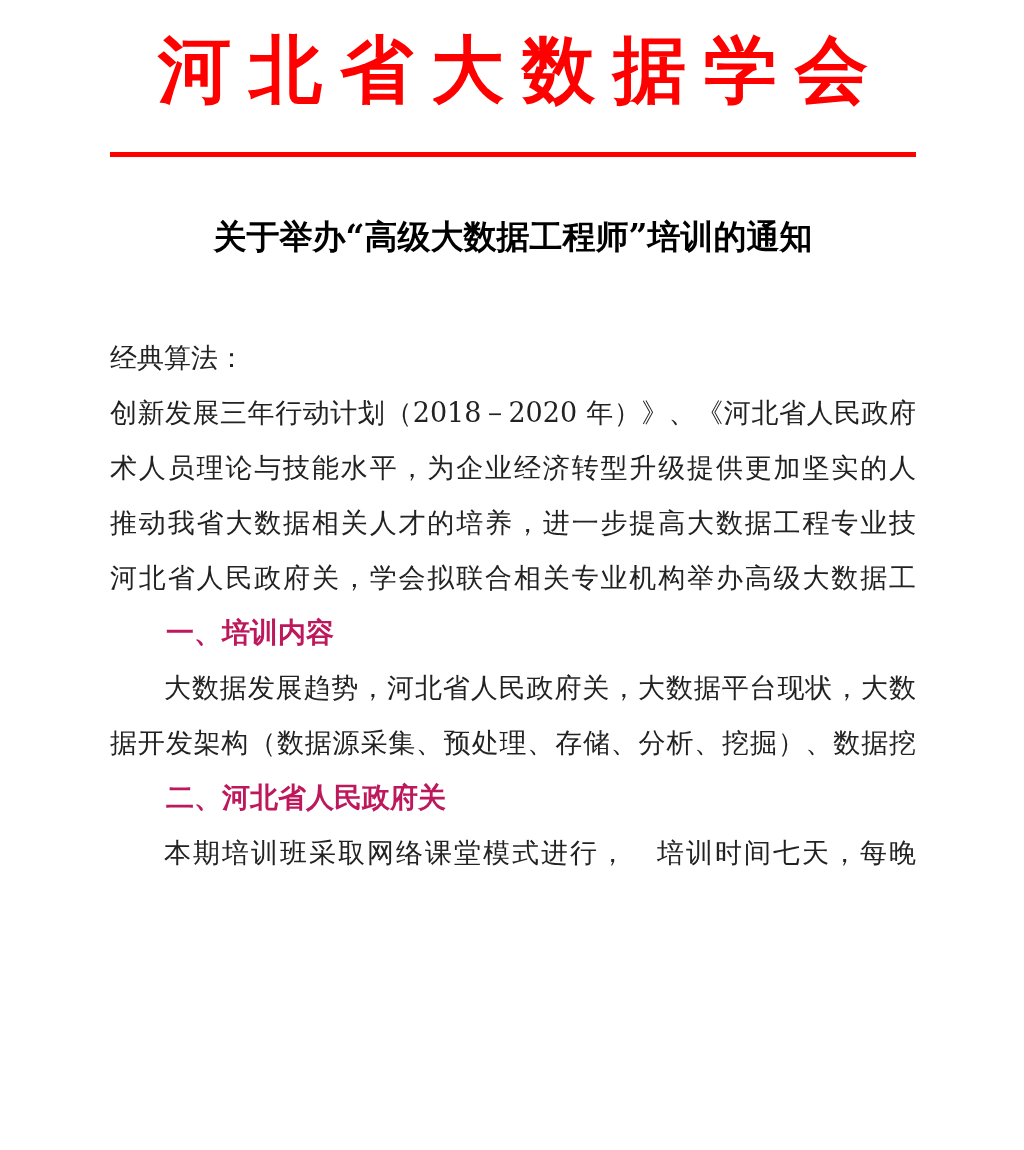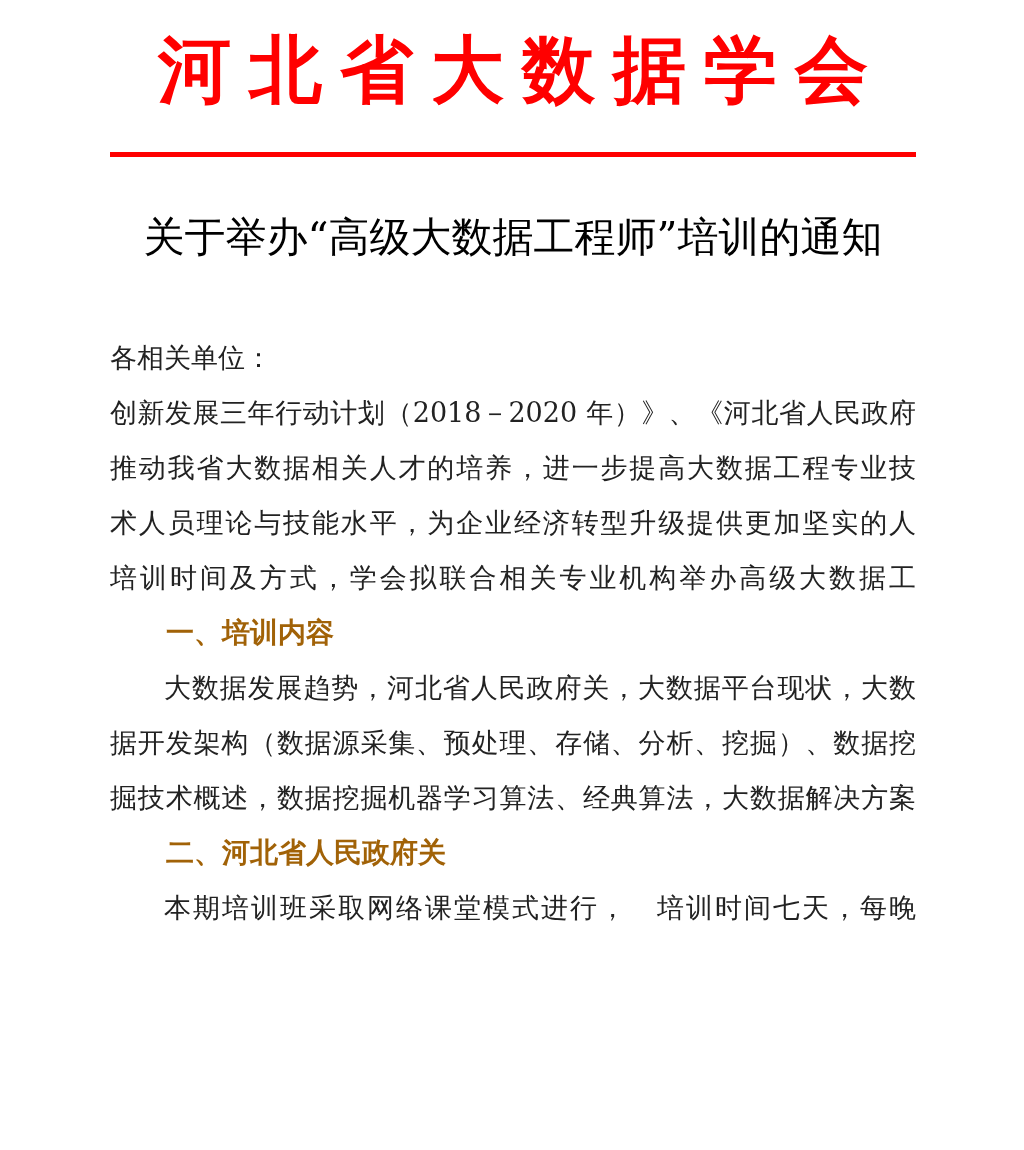--- a/index.html
+++ b/index.html
@@ -35,23 +35,23 @@
   .rule {
     height: 0;
     border: none;
     border-top: 5px solid var(--accent, #ff0000);
     margin: 38px 0 0 0;
   }
   
   .notice-title {
     margin-top: 57px;
     text-align: center;
-    font-size: 41px;
+    font-size: 33px;
     line-height: 46px;
-    font-weight: normal;
+    font-weight: bold;
     color: #000000;
     font-family: "DejaVu Serif", serif;
     white-space: nowrap;
   }
   
   .content {
     margin-top: 70px;
     font-size: 27px;
     color: #222222;
   }
@@ -67,51 +67,50 @@
   .line.plain {
     text-align: left;
     text-align-last: left;
   }
   .line.indent {
     text-indent: 2em;
   }
   .line.heading {
     font-family: "DejaVu Sans", sans-serif;
     font-weight: bold;
-    color: #a16207;
+    color: #be185d;
     text-align: left;
     text-align-last: left;
     text-indent: 2em;
     font-size: 28px;
   }
 </style>
 </head>
 <body>
 
 <div class="page">
 
   <div class="letterhead">河北省大数据学会</div>
 
   <div class="rule"></div>
 
   <div class="notice-title">关于举办“高级大数据工程师”培训的通知</div>
 
   <div class="content">
 
-    <div class="line plain">各相关单位：</div>
+    <div class="line plain">经典算法：</div>
 
     <div class="line">创新发展三年行动计划（2018－2020 年）》、《河北省人民政府关</div>
+    <div class="line">术人员理论与技能水平，为企业经济转型升级提供更加坚实的人</div>
     <div class="line">推动我省大数据相关人才的培养，进一步提高大数据工程专业技</div>
-    <div class="line">术人员理论与技能水平，为企业经济转型升级提供更加坚实的人</div>
-    <div class="line">培训时间及方式，学会拟联合相关专业机构举办高级大数据工</div>
+    <div class="line">河北省人民政府关，学会拟联合相关专业机构举办高级大数据工</div>
 
     <div class="line heading">一、培训内容</div>
 
     <div class="line indent">大数据发展趋势，河北省人民政府关，大数据平台现状，大数</div>
     <div class="line">据开发架构（数据源采集、预处理、存储、分析、挖掘）、数据挖</div>
-    <div class="line">掘技术概述，数据挖掘机器学习算法、经典算法，大数据解决方案</div>
 
     <div class="line heading">二、河北省人民政府关</div>
 
     <div class="line indent">本期培训班采取网络课堂模式进行，　培训时间七天，每晚</div>
 
   </div>
 </div>
 
 </body></html>

